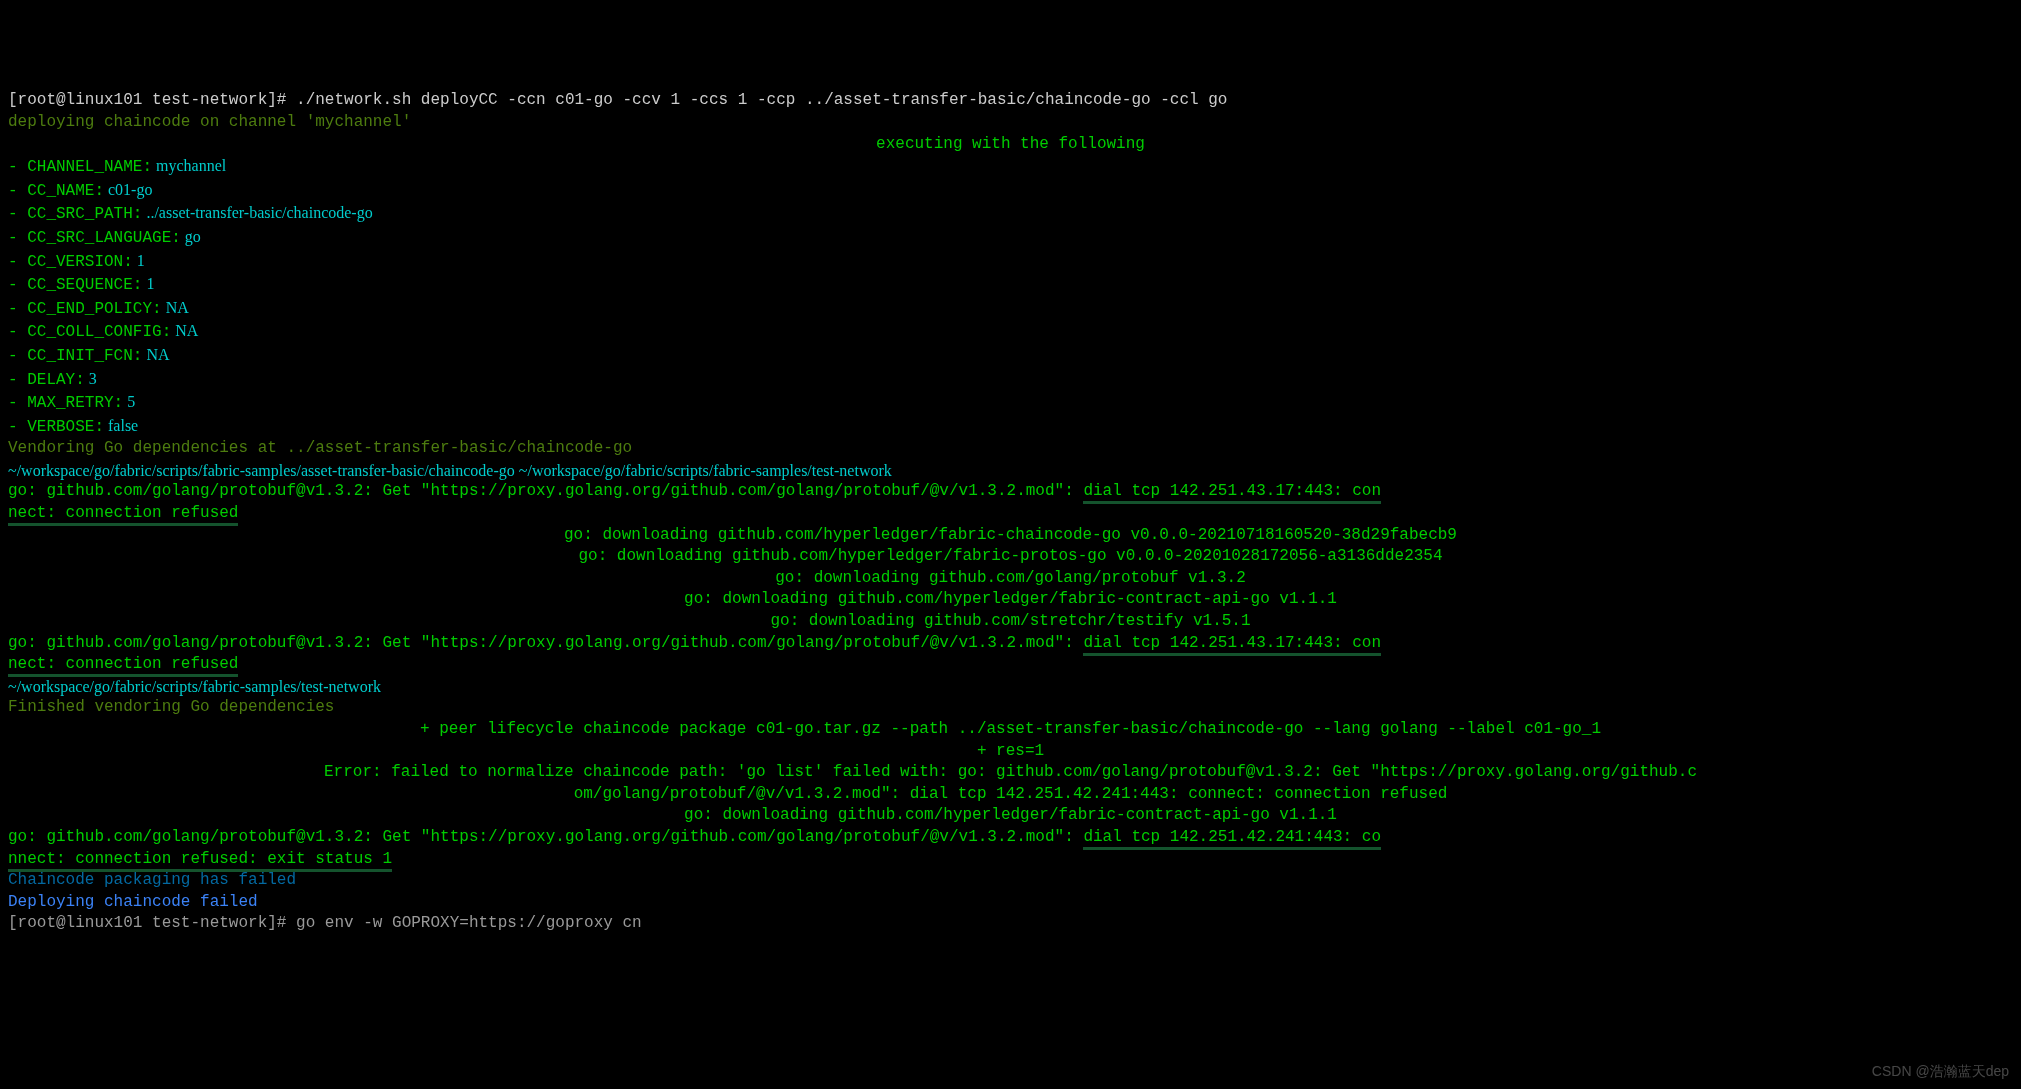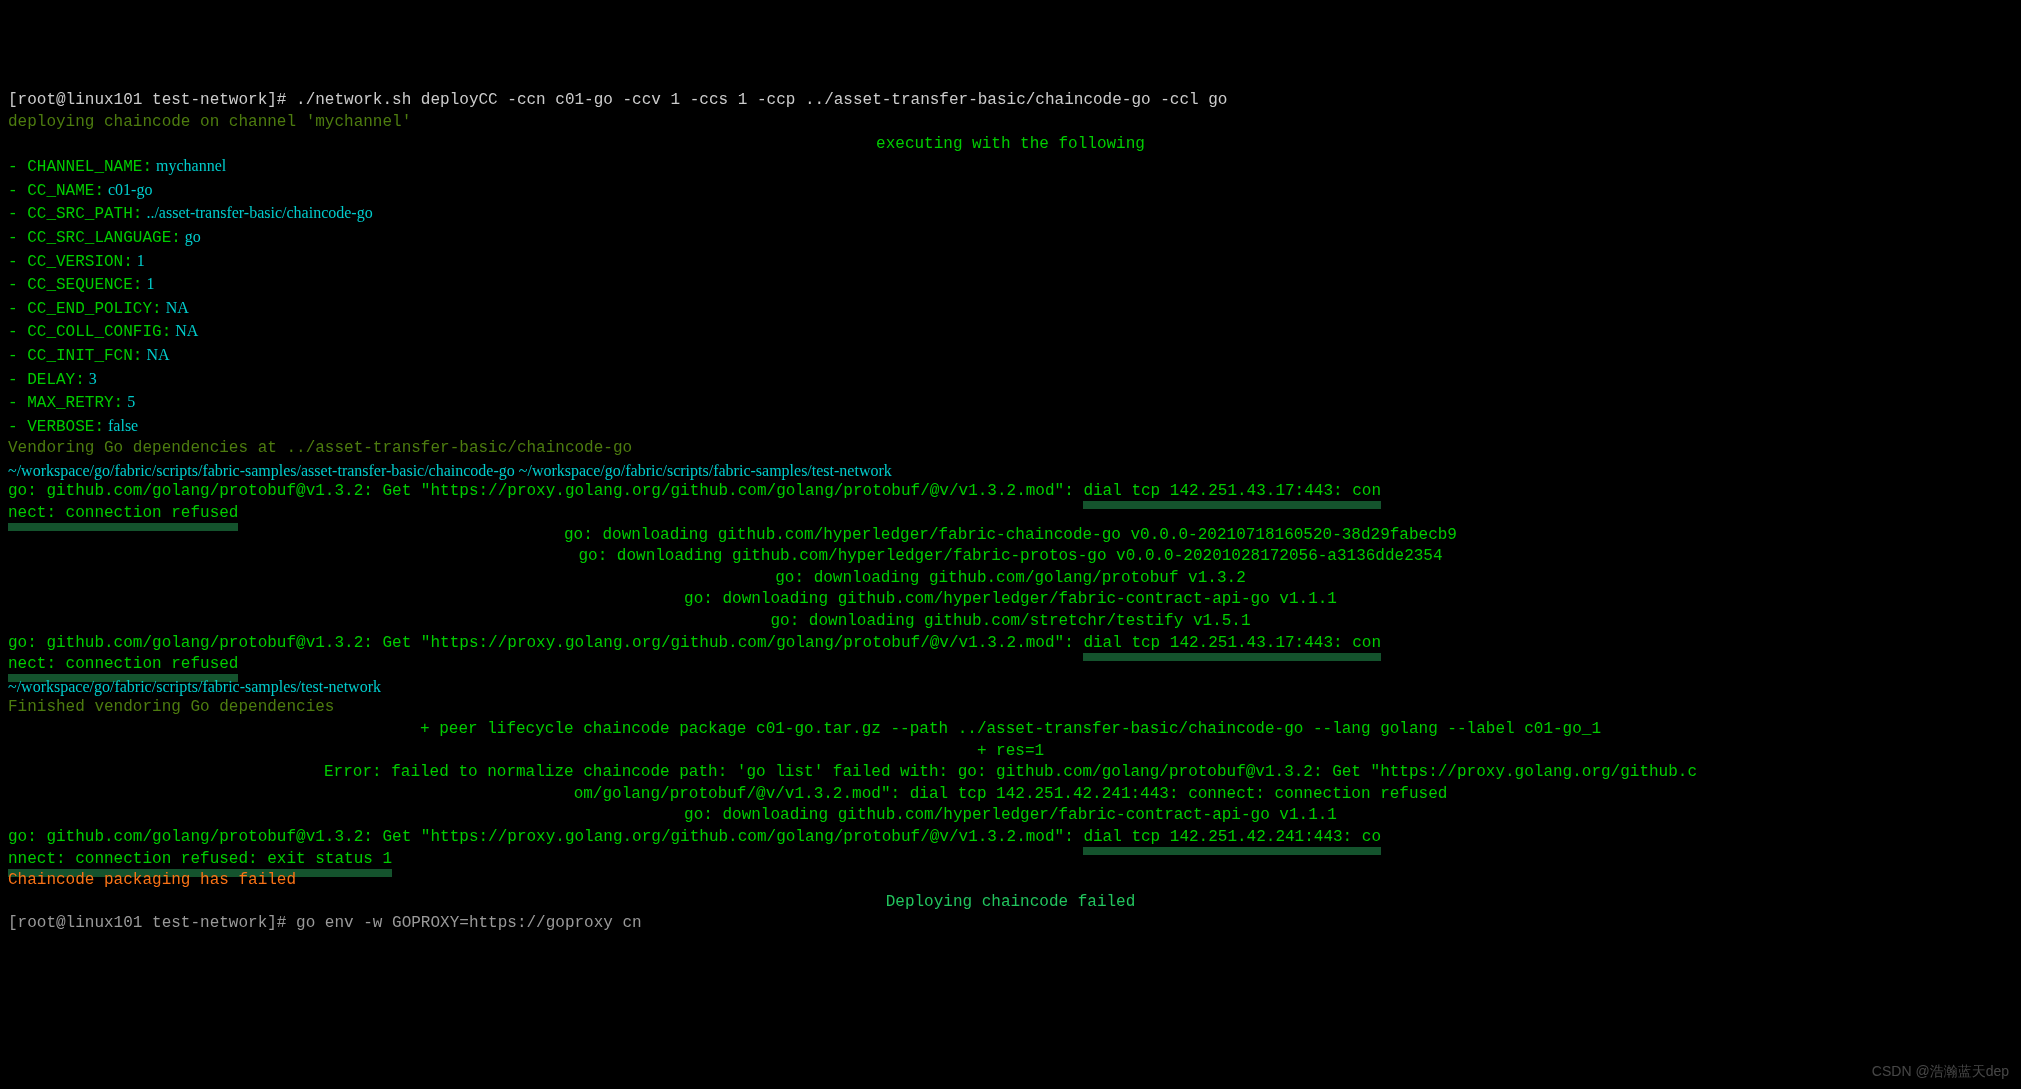--- a/index.html
+++ b/index.html
@@ -14,25 +14,25 @@
       line-height: 1.35;
       padding: 4px 8px;
       white-space: pre-wrap;
       word-wrap: break-word;
       overflow-x: hidden;
     }
     .white { color: #cccccc; }
     .green { color: #00cc00; text-align: center; }
     .cyan { color: #00cccc; font-family: Liberation Serif, serif; }
     .blue { color: #4d7c0f; }
-    .red { color: #f97316; }
-    .orange { color: #22c55e; text-align: center; }
+    .red { color: #0369a1; }
+    .orange { color: #3b82f6; }
     .gray-prompt { color: #999999; }
     .underline-red {
-      border-bottom: 8px solid #14532d;
+      border-bottom: 3px solid #14532d;
       padding-bottom: 1px;
     }
     .line { display: block; }
     .watermark {
       position: fixed;
       bottom: 8px;
       right: 12px;
       color: rgba(200,200,200,0.35);
       font-size: 14px;
       font-family: Arial, sans-serif;

